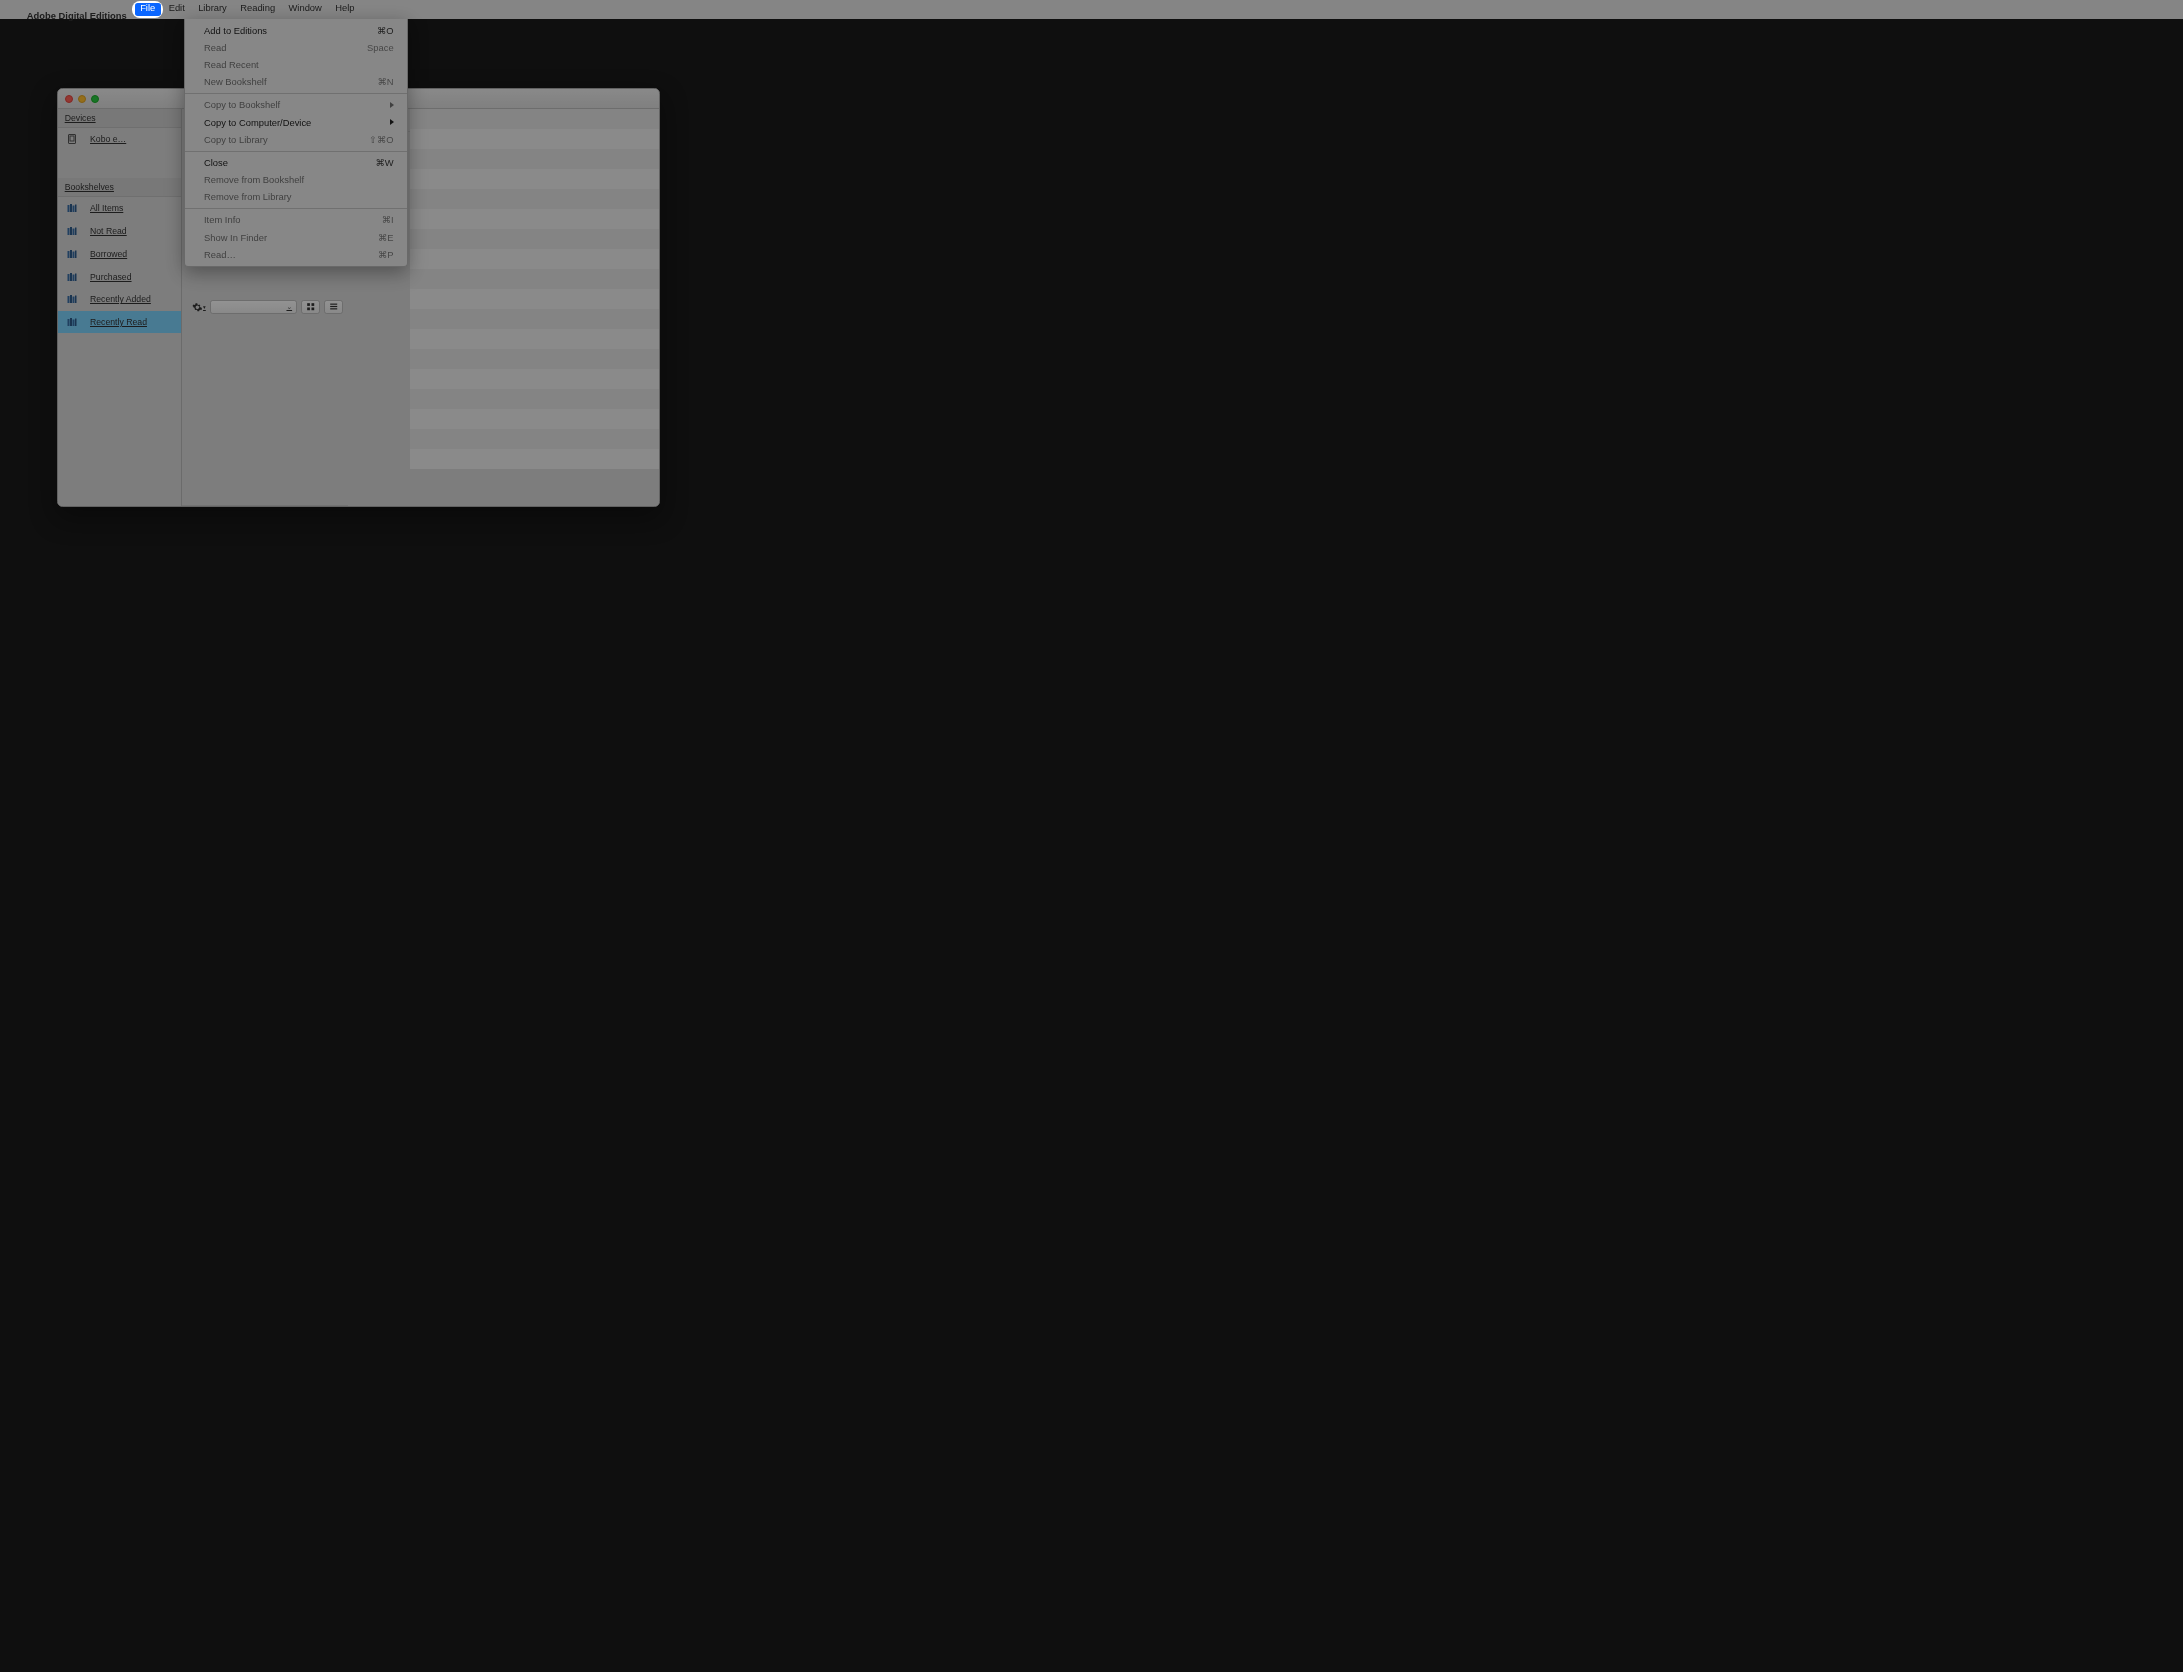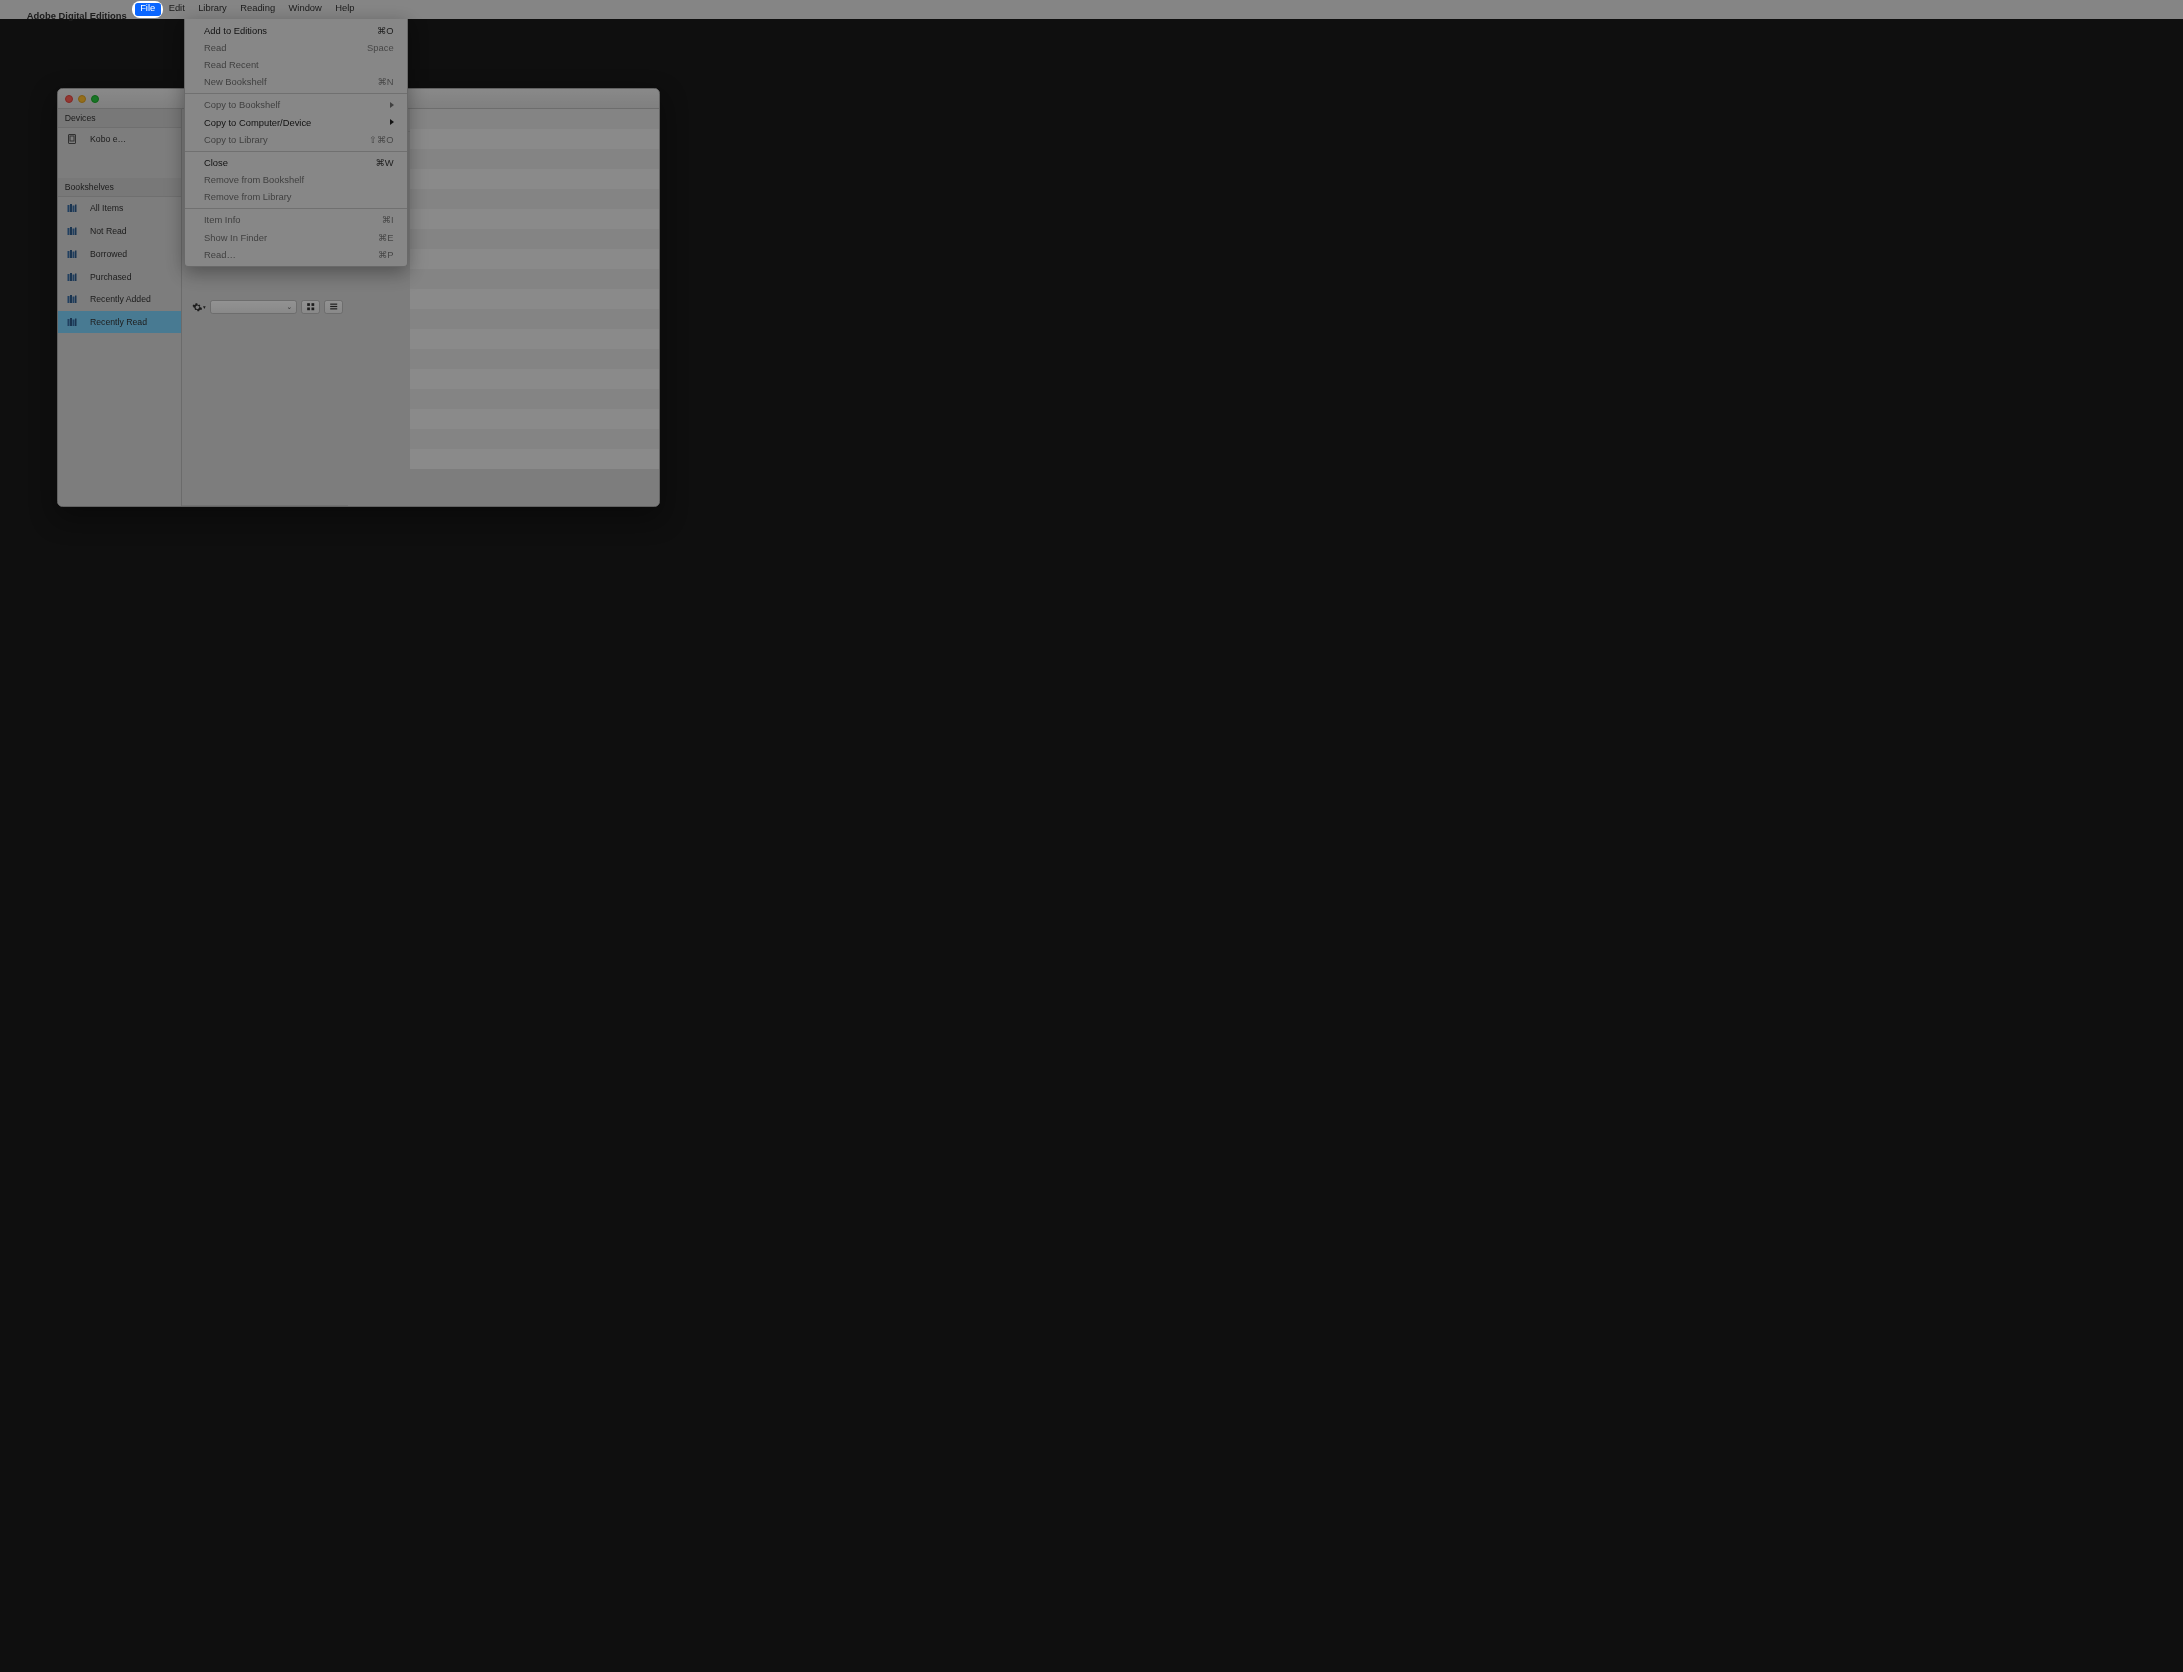--- a/index.html
+++ b/index.html
@@ -128,21 +128,21 @@
   .dot-max   { background: #28c940; border: 0.7px solid #1aab29; }
   .titlebar .title {
     flex: 1;
     text-align: center;
     font-size: 8.7px;
     font-weight: 600;
     color: #333;
     margin-left: -33px;
   }
 
-  .window-body { display: flex; height: calc(100% - 20px); }
+  .window-body { display: flex; height: calc(100% - 20px); text-decoration: underline; }
 
   
   .sidebar {
     width: 124px;
     background: #d8d8d8;
     border-right: 0.7px solid #b9b9b9;
     font-size: 8.7px;
   }
   .section-head {
     padding: 4px 6.7px;

